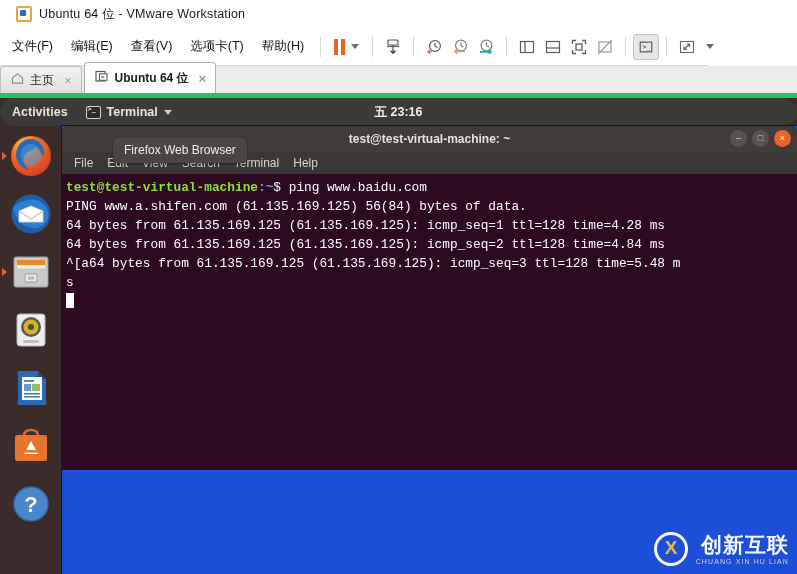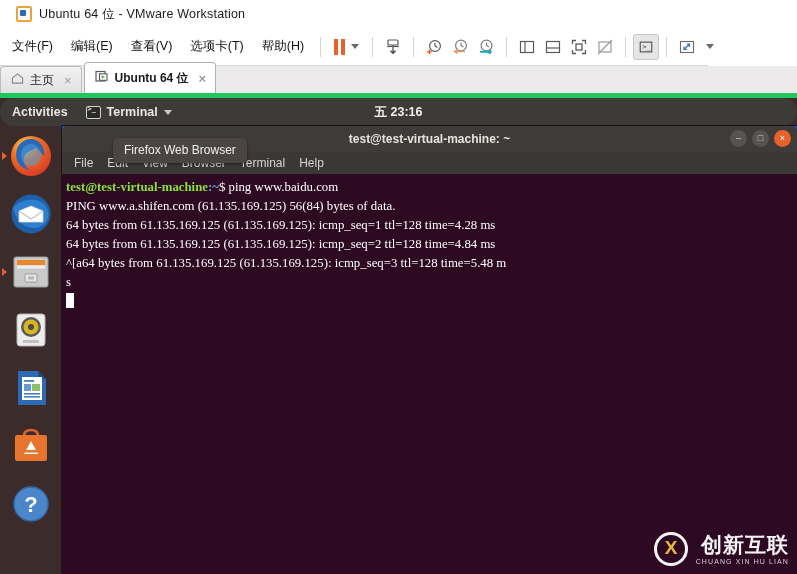--- a/index.html
+++ b/index.html
@@ -142,23 +142,23 @@
   .tm-item { font-size: 12px; color: #d7d3cf; }
 
   .tooltip {
     position: absolute; left: 11px; top: -14px; z-index: 30;
     background: #4a4542; color: #f0eeec; font-size: 12px;
     padding: 5px 11px 6px 11px; border-radius: 5px;
     box-shadow: 0 1px 3px rgba(0,0,0,.45); white-space: nowrap; margin-left: 40px;
   }
 
   .term-body {
-    position: absolute; left: 0; top: 48px; width: 735px; height: 400px;
+    position: absolute; left: 0; top: 48px; width: 735px; height: 296px;
     background: #2d0a22; padding: 4px 0 8px 4px;
-    font-family: Liberation Serif, serif;
+    font-family: Liberation Mono, monospace;
     font-size: 12.8px; line-height: 19px; color: #ffffff;
     white-space: pre; overflow: hidden;
   }
   .t-green { color: #8ae234; font-weight: bold; }
   .t-blue  { color: #729fcf; font-weight: bold; }
   .t-white { color: #ffffff; }
   .cursor {
     display: inline-block; width: 8px; height: 15px; background: #ffffff;
     vertical-align: -3px;
   }
@@ -402,21 +402,21 @@
           <div class="wc">–</div>
           <div class="wc">□</div>
           <div class="wc close">×</div>
         </div>
       </div>
 
       <div class="term-menubar">
         <div class="tm-item">File</div>
         <div class="tm-item">Edit</div>
         <div class="tm-item">View</div>
-        <div class="tm-item">Browser</div>
+        <div class="tm-item">Search</div>
         <div class="tm-item">Terminal</div>
         <div class="tm-item">Help</div>
         <div class="tooltip">Firefox Web Browser</div>
       </div>
 
       <div class="term-body"><span class="t-green">test@test-virtual-machine</span><span class="t-blue">:~</span><span class="t-white">$ </span><span class="t-white">ping www.baidu.com</span>
 <span>PING www.a.shifen.com (61.135.169.125) 56(84) bytes of data.</span>
 <span>64 bytes from 61.135.169.125 (61.135.169.125): icmp_seq=1 ttl=128 time=4.28 ms</span>
 <span>64 bytes from 61.135.169.125 (61.135.169.125): icmp_seq=2 ttl=128 time=4.84 ms</span>
 <span>^[a64 bytes from 61.135.169.125 (61.135.169.125): icmp_seq=3 ttl=128 time=5.48 m</span>

